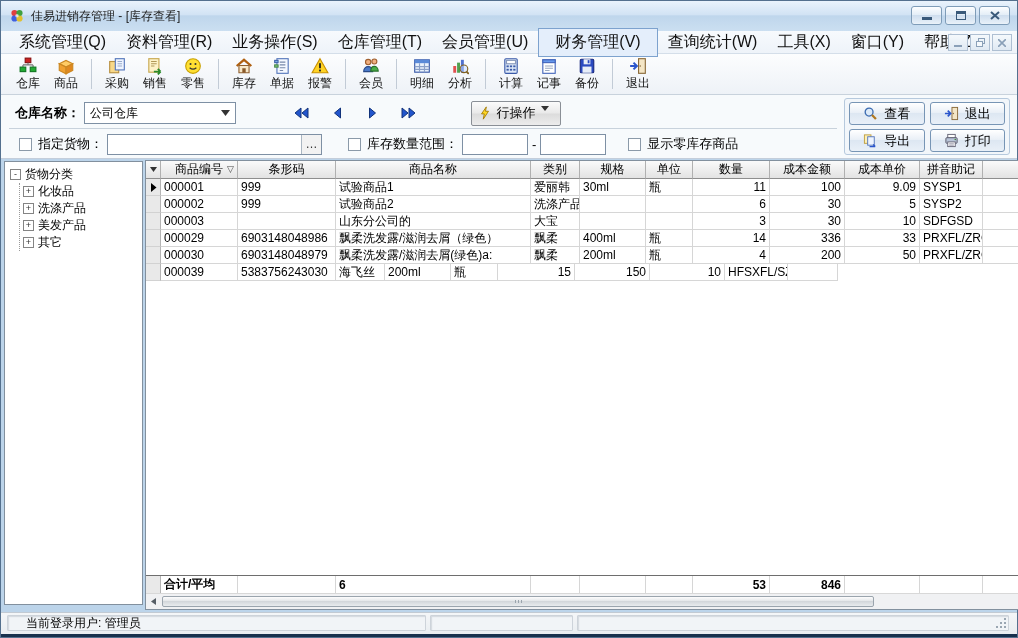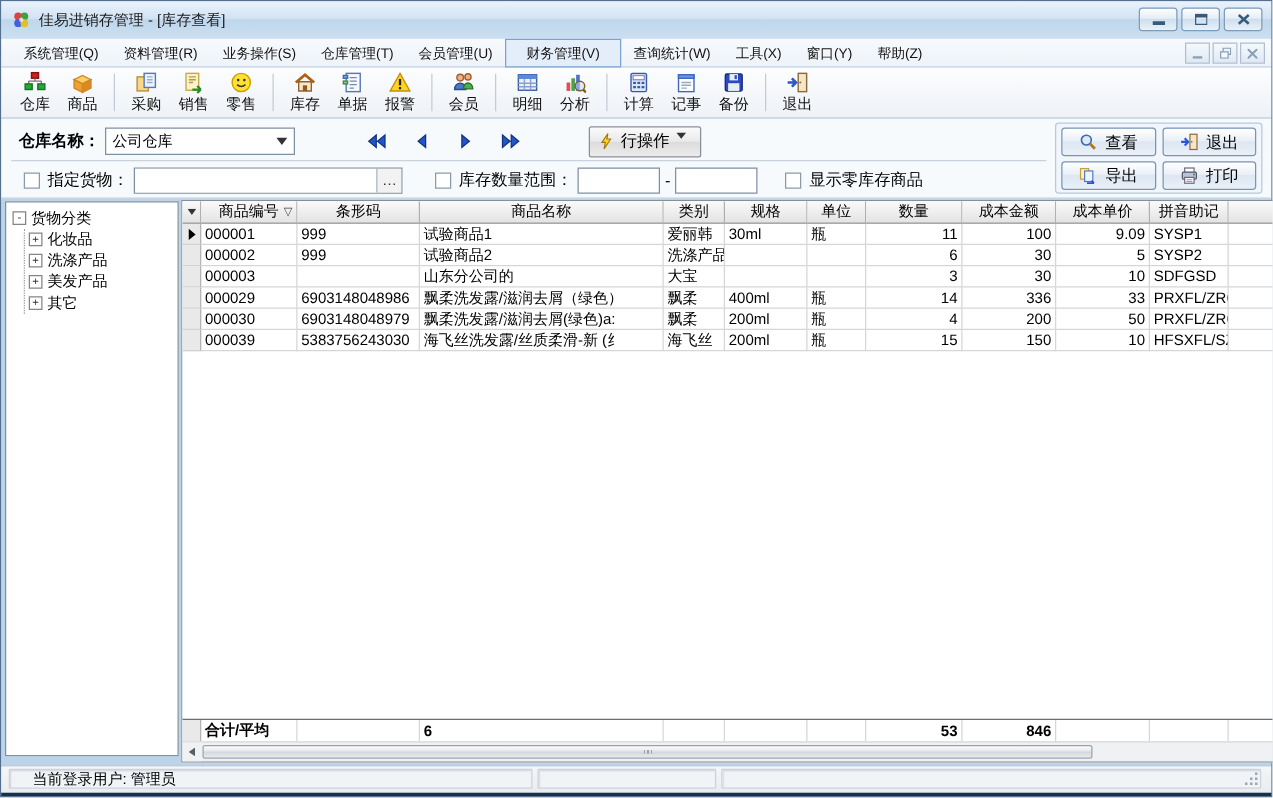--- a/index.html
+++ b/index.html
@@ -12,21 +12,21 @@
   .app-ic { width:16px; height:16px; }
   .title-text { font-size:12px; color:#1c1c1c; margin-left:6px; }
   .win-controls { position:absolute; right:7px; top:5px; display:flex; gap:3px; }
   .win-btn { width:31px; height:19px; border:1px solid #7e9cb8; border-radius:3px;
     background:linear-gradient(#fdfeff,#e4eef7 45%,#cfdeee 50%,#e8f1f9);
     display:flex; align-items:center; justify-content:center; box-shadow:inset 0 0 1px #fff; }
 
   
   .menubar { height:23px; background:linear-gradient(#f7fafd,#eef3f9); border-bottom:1px solid #d4dee9; display:flex; align-items:center; padding-left:8px; position:relative; flex:0 0 auto; }
   .menu-items { display:flex; align-items:center; height:100%; }
-  .menu-item { font-size:11px; color:#111; padding:4px 10px; white-space:nowrap; }
+  .menu-item { font-size:16px; color:#111; padding:4px 10px; white-space:nowrap; }
   .menu-item.active { background:#e4eefb; border:1px solid #7da2ce; padding:3px 16px; }
   .mdi-controls { position:absolute; right:5px; top:3px; display:flex; gap:2px; }
   .mdi-btn { width:20px; height:17px; border:1px solid #aebfd2; background:linear-gradient(#f5f9fc,#dfe9f3); display:flex; align-items:center; justify-content:center; }
 
   
   .toolbar { height:41px; background:linear-gradient(#fcfdfe,#eef2f7); border-bottom:1px solid #c8d2dc; display:flex; align-items:center; padding-left:8px; flex:0 0 auto; }
   .tb-btn { display:flex; flex-direction:column; align-items:center; justify-content:center; min-width:38px; height:38px; padding:0 3px; }
   .tb-btn .icon { width:18px; height:18px; }
   .tb-btn .icon svg { width:18px; height:18px; }
   .tb-label { font-size:12px; color:#111; margin-top:0px; white-space:nowrap; }
@@ -587,21 +587,20 @@
               <div class="g-cell al-r" style="width: 77px;">4</div>
               <div class="g-cell al-r" style="width: 75px;">200</div>
               <div class="g-cell al-r" style="width: 75px;">50</div>
               <div class="g-cell" style="width: 63px;">PRXFL/ZRQX</div>
               <div class="g-cell" style="width: 50px;"></div>
             </div>
             <div class="g-row">
               <div class="sel-cell"></div>
               <div class="g-cell" style="width: 77px;">000039</div>
               <div class="g-cell" style="width: 98px;">5383756243030</div>
-              <div class="g-cell" style="width: 195px;">海飞丝洗发露/丝质柔滑-新 (纟</div>
               <div class="g-cell" style="width: 49px;">海飞丝</div>
               <div class="g-cell" style="width: 66px;">200ml</div>
               <div class="g-cell" style="width: 47px;">瓶</div>
               <div class="g-cell al-r" style="width: 77px;">15</div>
               <div class="g-cell al-r" style="width: 75px;">150</div>
               <div class="g-cell al-r" style="width: 75px;">10</div>
               <div class="g-cell" style="width: 63px;">HFSXFL/SZRH</div>
               <div class="g-cell" style="width: 50px;"></div>
             </div>
           </div>

